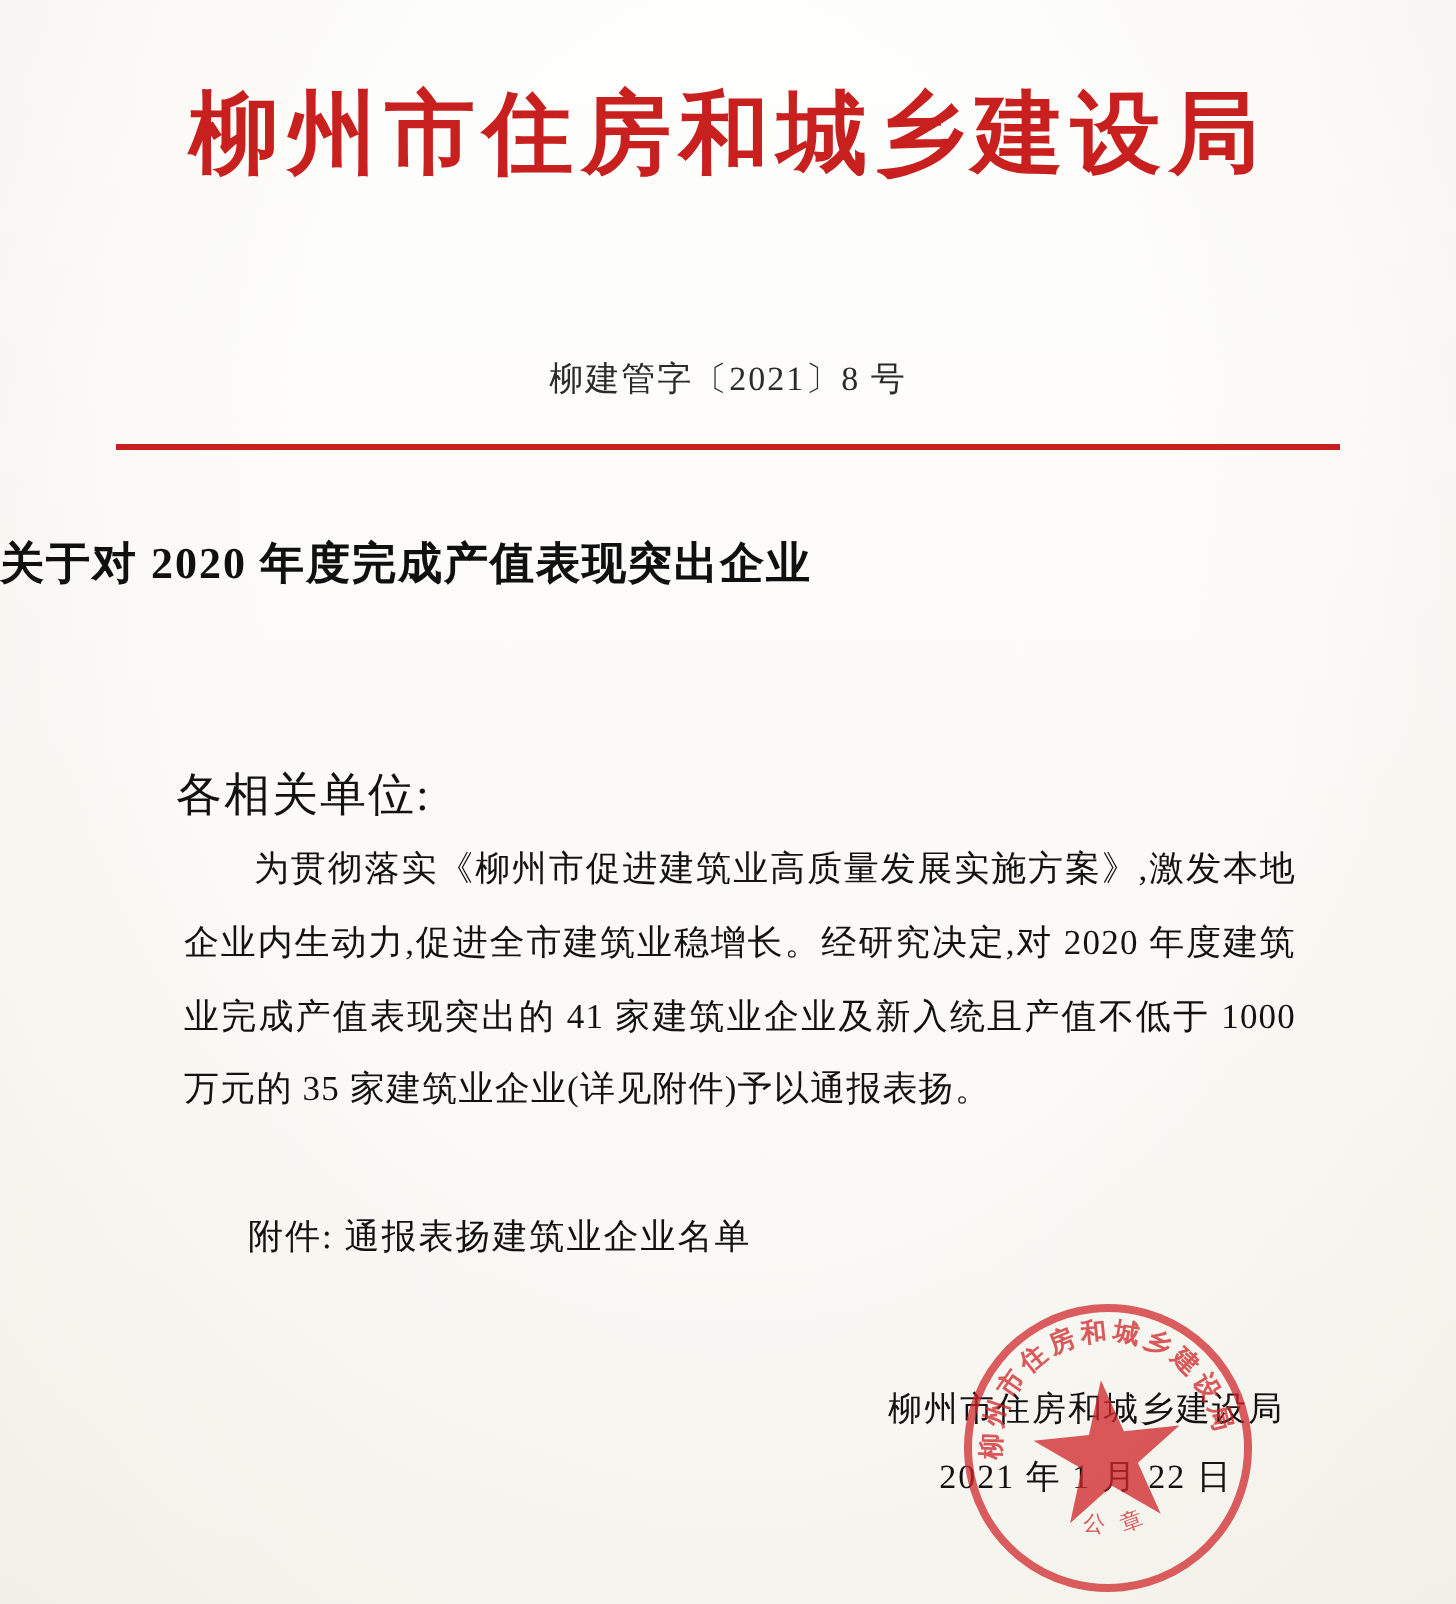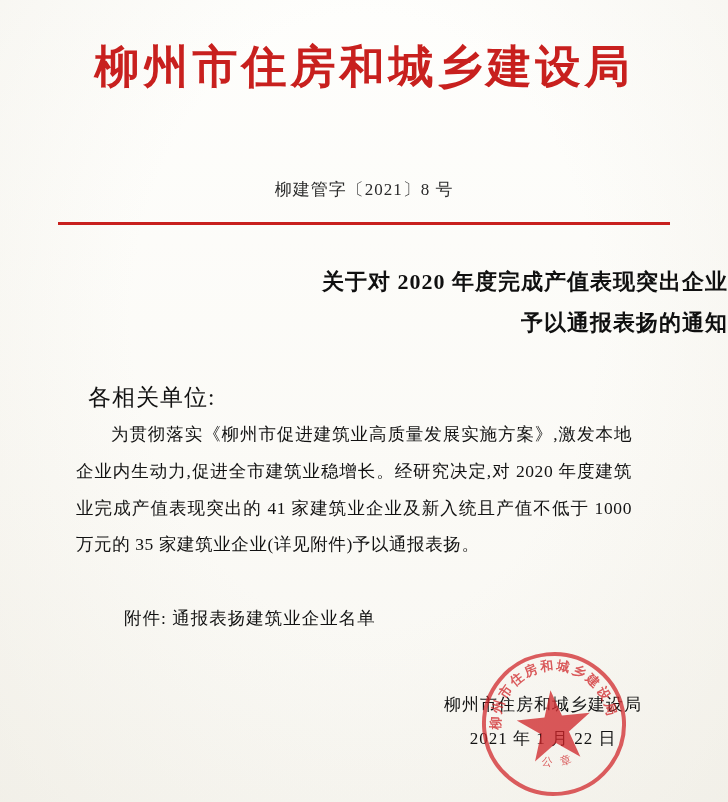--- a/index.html
+++ b/index.html
@@ -65,21 +65,21 @@
     width: 612px;
     height: 3px;
     background: #c8201e;
   }
 
   .subject {
     position: absolute;
     top: 262px;
     left: 0;
     width: 728px;
-    text-align: right;
+    text-align: left;
     font-size: 22px;
     font-weight: bold;
     line-height: 1.85;
     letter-spacing: 1px;
     color: #101010;
   }
   .subject .line {
     display: block;
   }
 
@@ -88,21 +88,21 @@
     top: 382px;
     left: 88px;
     font-size: 23px;
     letter-spacing: 1px;
     color: #121212;
   }
 
   .body-text {
     position: absolute;
     top: 416px;
-    left: 76px;
+    left: 92px;
     width: 556px;
     font-size: 17.5px;
     line-height: 2.1;
     letter-spacing: 0.6px;
     color: #121212;
     text-align: justify;
   }
   .body-text p {
     margin: 0;
     text-indent: 2em;
@@ -151,21 +151,20 @@
 <div class="page">
 
   <div class="doc-title">柳州市住房和城乡建设局</div>
 
   <div class="doc-number">柳建管字〔2021〕8 号</div>
 
   <div class="red-rule"></div>
 
   <div class="subject">
     <span class="line">关于对 2020 年度完成产值表现突出企业</span>
-    <span class="line">予以通报表扬的通知</span>
   </div>
 
   <div class="salutation">各相关单位:</div>
 
   <div class="body-text">
     <p>为贯彻落实《柳州市促进建筑业高质量发展实施方案》,激发本地企业内生动力,促进全市建筑业稳增长。经研究决定,对 2020 年度建筑业完成产值表现突出的 41 家建筑业企业及新入统且产值不低于 1000 万元的 35 家建筑业企业(详见附件)予以通报表扬。</p>
   </div>
 
   <div class="attachment">附件: 通报表扬建筑业企业名单</div>
 

